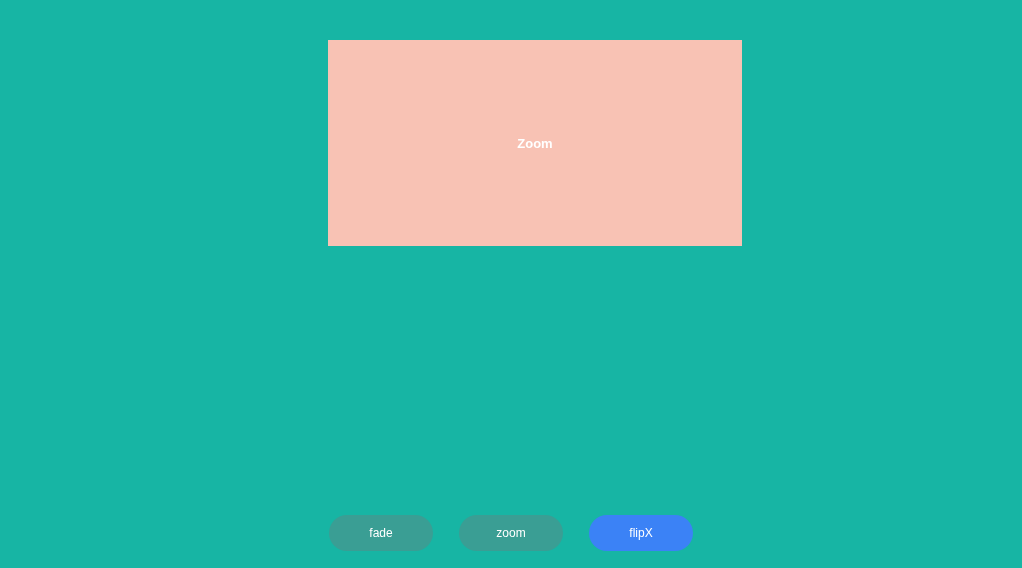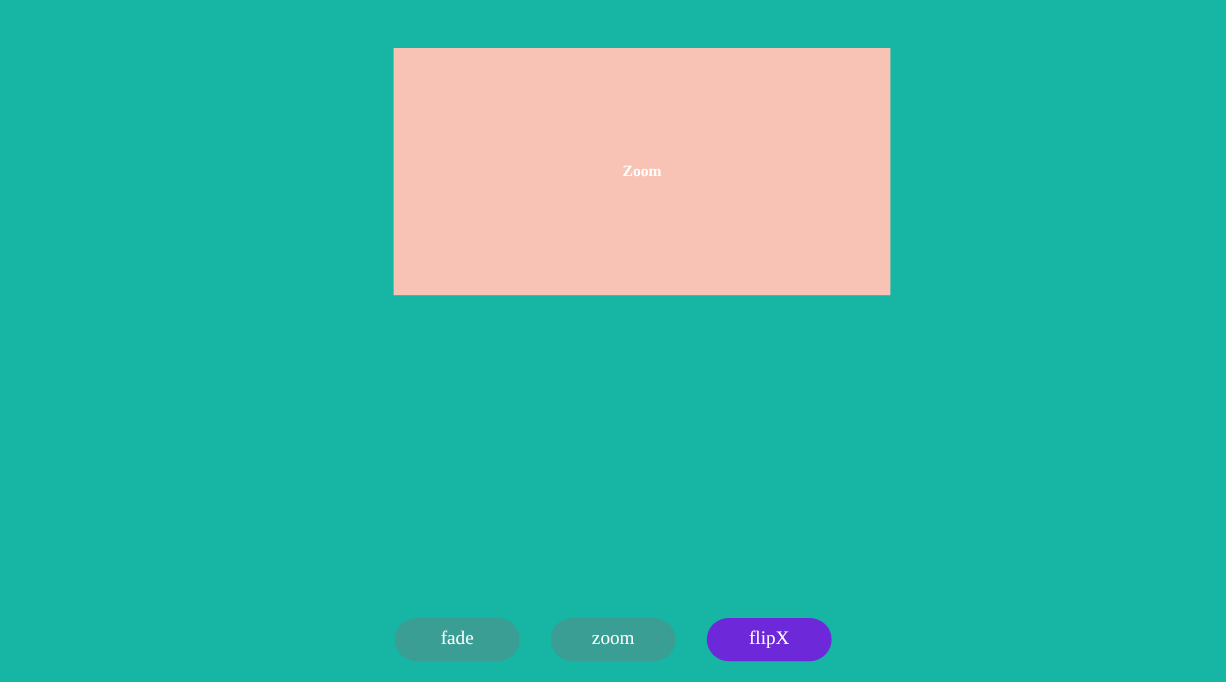--- a/index.html
+++ b/index.html
@@ -1,19 +1,18 @@
 <!DOCTYPE html>
 <html><head>
   <meta charset="utf-8">
   <style>
     * {
       margin: 0;
       padding: 0;
       box-sizing: border-box;
-      font-family: Liberation Serif, serif;
     }
     body {
       width: 1022px;
       height: 568px;
       background-color: #17b5a4;
       font-family: Arial, Helvetica, sans-serif;
       position: relative;
       overflow: hidden;
     }
     .card {
@@ -41,31 +40,31 @@
       justify-content: center;
       gap: 26px;
     }
     .btn {
       width: 104px;
       height: 36px;
       border-radius: 18px;
       border: none;
       background-color: #3a9e94;
       color: #ffffff;
-      font-size: 16px;
+      font-size: 12px;
       cursor: pointer;
       display: flex;
       align-items: center;
       justify-content: center;
     }
     .btn.wide {
       width: 118px;
     }
     .btn.hover {
-      background-color: #6d28d9;
+      background-color: #3b82f6;
     }
   </style>
 </head>
 <body>
 
 <div class="card">
   <span class="card-label">Zoom</span>
 </div>
 
 <div class="button-row">

